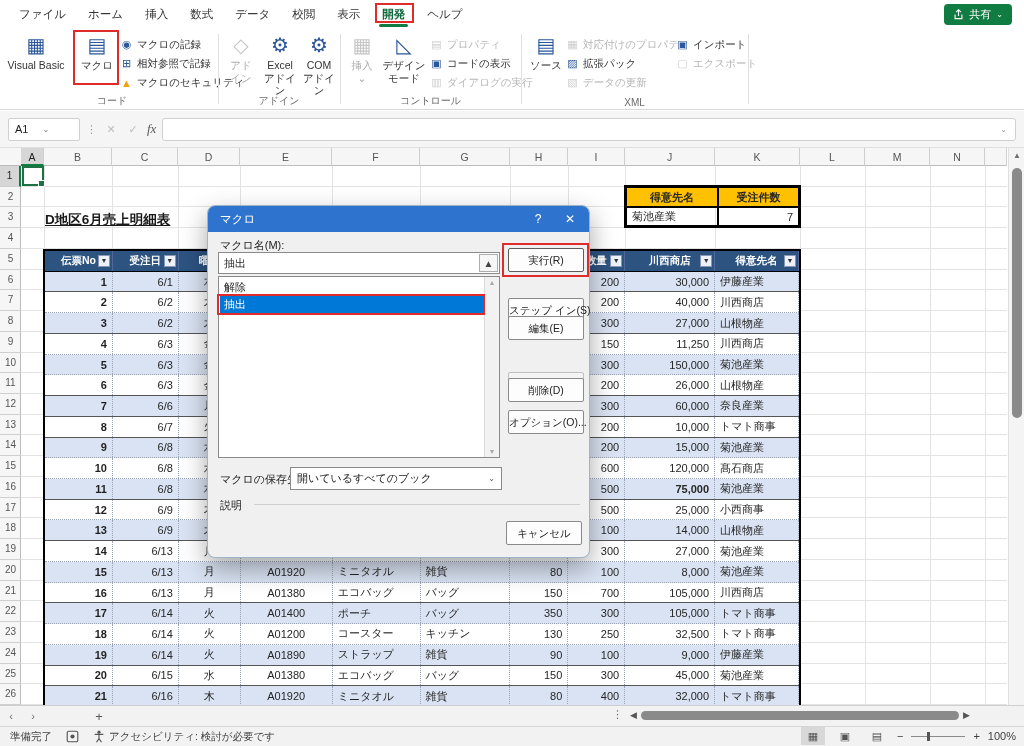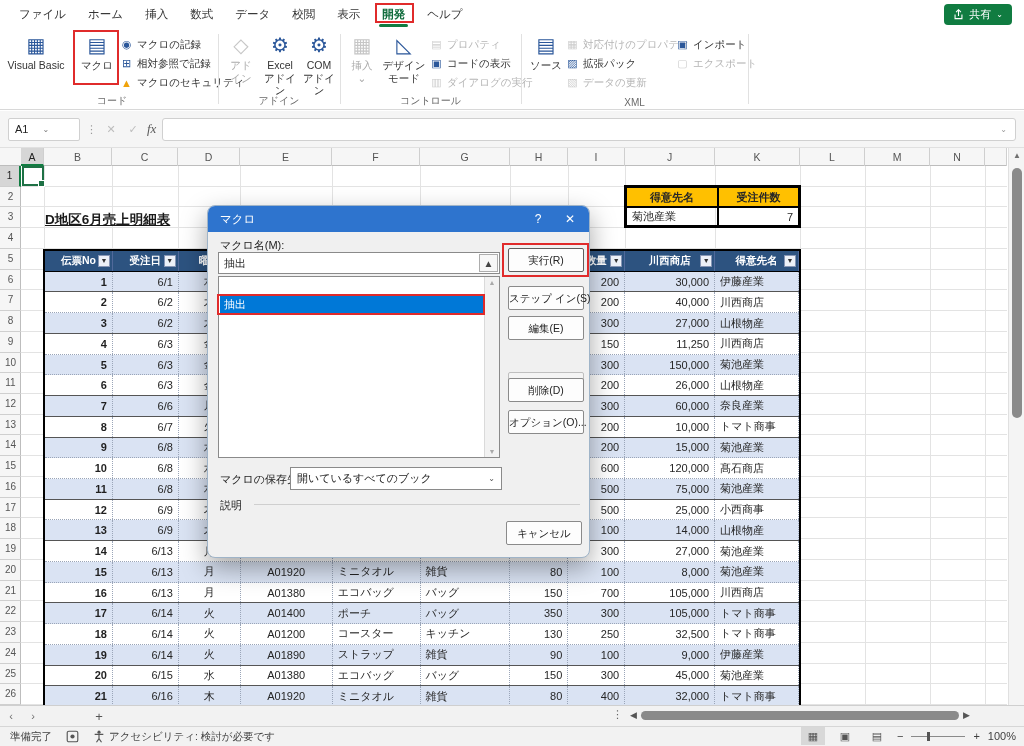--- a/index.html
+++ b/index.html
@@ -475,21 +475,21 @@
       </div>
       <div class="trow" style="top: 228.03px; height: 20.73px; background: rgb(218, 227, 243); border-bottom: 1px solid rgb(85, 85, 85);">
         <div class="tcell al-r" style="width: 68px; font-weight: bold; color: rgb(31, 31, 31);">11</div>
         <div class="tcell al-r" style="width: 66px;">6/8</div>
         <div class="tcell al-c" style="width: 62px;">水</div>
         <div class="tcell al-c" style="width: 92px;"></div>
         <div class="tcell al-l" style="width: 88px;"></div>
         <div class="tcell al-l" style="width: 90px;"></div>
         <div class="tcell al-r" style="width: 58px;"></div>
         <div class="tcell al-r" style="width: 57px;">500</div>
-        <div class="tcell al-r" style="width: 90px;">75,000</div>
+        <div class="tcell al-r" style="width: 90px; font-weight: bold;">75,000</div>
         <div class="tcell al-l" style="width: 84px;">菊池産業</div>
       </div>
       <div class="trow" style="top: 248.76px; height: 20.73px; background: rgb(255, 255, 255); border-bottom: 1px dotted rgb(154, 165, 184);">
         <div class="tcell al-r" style="width: 68px; font-weight: bold; color: rgb(31, 31, 31);">12</div>
         <div class="tcell al-r" style="width: 66px;">6/9</div>
         <div class="tcell al-c" style="width: 62px;">木</div>
         <div class="tcell al-c" style="width: 92px;"></div>
         <div class="tcell al-l" style="width: 88px;"></div>
         <div class="tcell al-l" style="width: 90px;"></div>
         <div class="tcell al-r" style="width: 58px;"></div>
@@ -622,35 +622,36 @@
   <div class="dlg-label" style="left:12px;top:32px">マクロ名(M):</div>
   <div id="dlg-input">
     <span>抽出</span>
     <span class="uparrow">▲</span>
   </div>
   <div id="dlg-list">
     <div id="dlg-vscroll">
       <div style="position:absolute;top:2px;left:0;right:0;text-align:center;color:#A9A9A9;font-size:7px">▲</div>
       <div style="position:absolute;bottom:2px;left:0;right:0;text-align:center;color:#A9A9A9;font-size:7px">▼</div>
     </div>
+  <div class="dlg-item" style="top: 2px;">解除</div>
       <div class="dlg-item sel" style="top: 19px;">抽出</div>
       <div class="redbox" style="left: -2px; top: 17px; width: 268px; height: 21px;"></div>
     </div>
   <div id="dlg-buttons"></div>
   <div class="dlg-label" style="left:12px;top:266px">マクロの保存先(A):</div>
   <div id="dlg-savein">
     <span>開いているすべてのブック</span>
     <span style="color:#555;font-size:8px">⌄</span>
   </div>
   <div class="dlg-label" style="left:12px;top:292px">説明</div>
   <div id="dlg-descline"></div>
   <div class="dlg-btn" id="dlg-cancel">キャンセル</div>
 <div class="dlg-btn default" style="top: 42px;">実行(R)</div>
     <div class="redbox" style="left: 294px; top: 37px; width: 87px; height: 34px;"></div>
-    <div class="dlg-btn" style="top: 80px;">ステップ イン(S)</div>
+    <div class="dlg-btn" style="top: 92px;">ステップ イン(S)</div>
     <div class="dlg-btn" style="top: 110px;">編集(E)</div>
     <div class="dlg-btn disabled" style="top: 140px; margin-top: 26px;">作成(C)</div>
     <div class="dlg-btn" style="top: 172px;">削除(D)</div>
     <div class="dlg-btn" style="top: 204px;">オプション(O)...</div>
   </div>
 
 <div class="redbox" style="left:375px;top:3px;width:39px;height:20px"></div>
 <div class="redbox" style="left:73px;top:30px;width:46px;height:55px"></div>
 
 <div class="abs" id="sheettabs">

